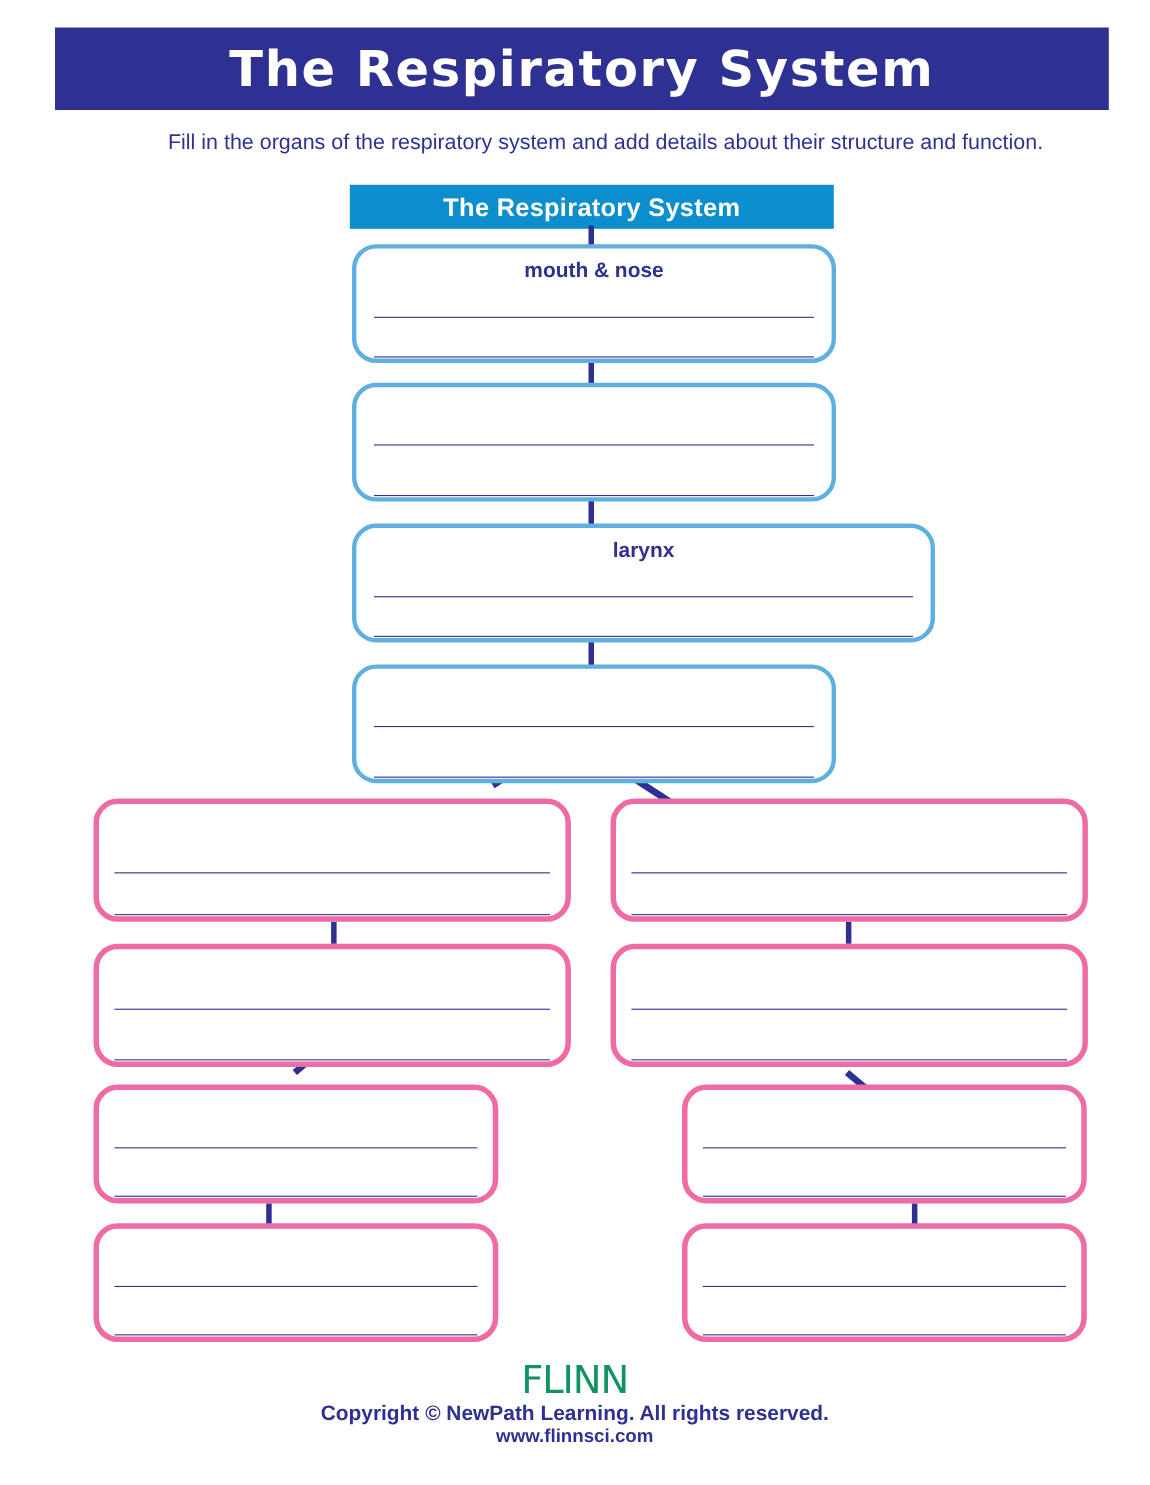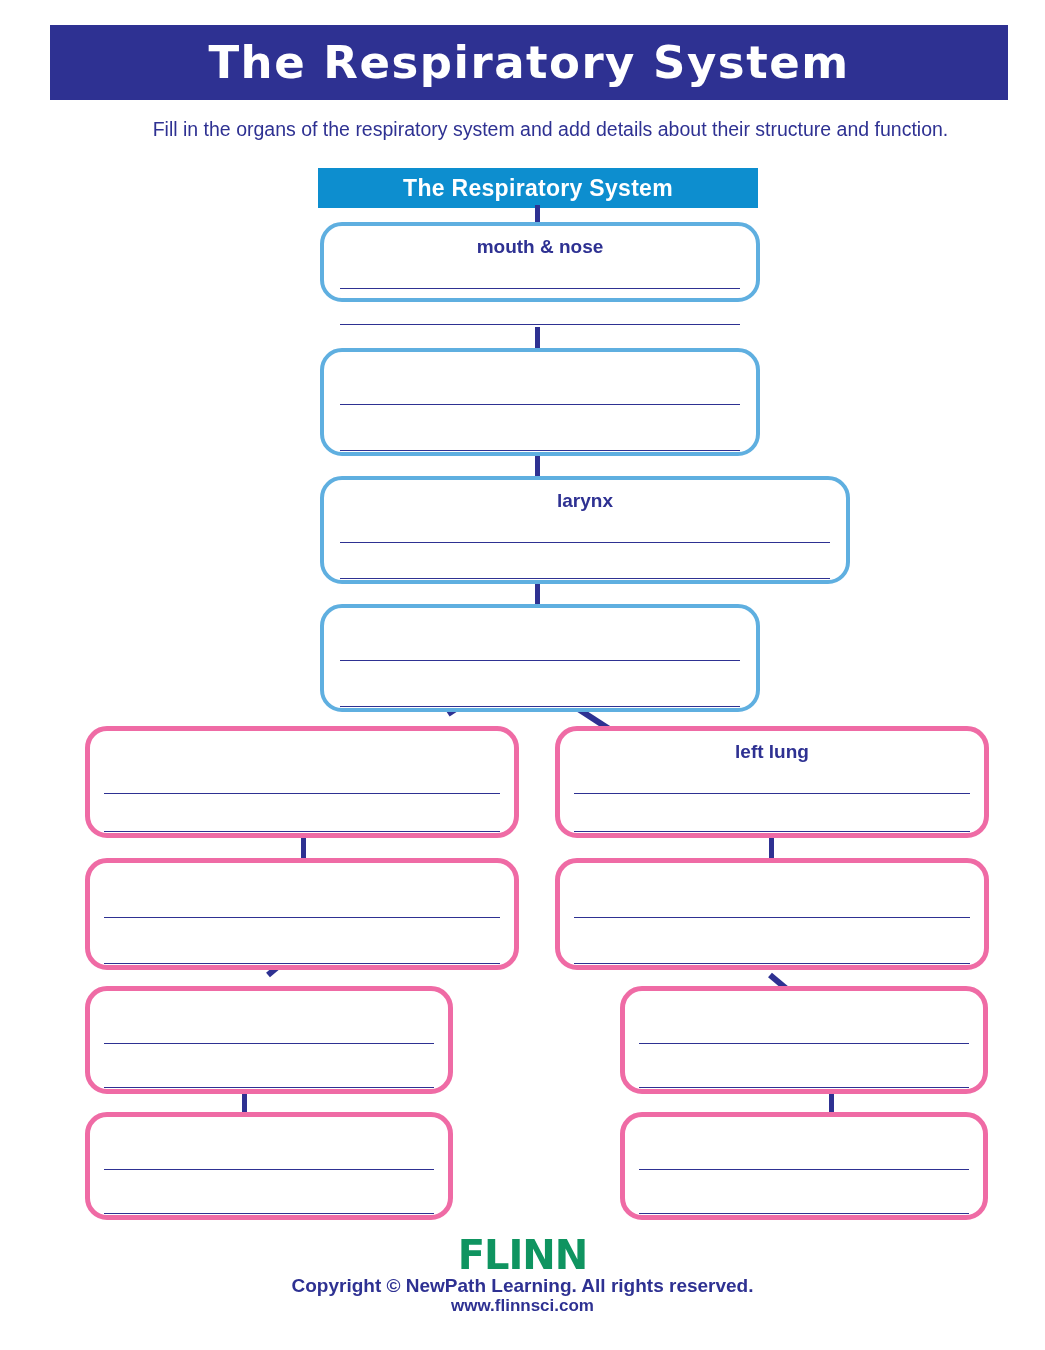--- a/index.html
+++ b/index.html
@@ -111,22 +111,22 @@
   
   .footer {
     position: absolute;
     left: 0;
     top: 1238px;
     width: 1045px;
     text-align: center;
   }
   .flinn-word {
     color: #0f9460;
-    font-size: 40px;
-    font-weight: bold;
+    font-size: 35px;
+    font-weight: normal;
     letter-spacing: -1px;
     line-height: 34px;
     font-family: "DejaVu Sans", sans-serif;
   }
   .flinn-sub {
     color: #2e3192;
     font-size: 14px;
     font-weight: bold;
     letter-spacing: 3.2px;
     line-height: 18px;
@@ -168,21 +168,21 @@
 <div class="conn-d" style="left:575px; top:711px; width:48px; transform:rotate(33deg) translateY(-6px);"></div>
 
 <div class="conn-v" style="left:301px; top:838px; height:20px;"></div>
 <div class="conn-d" style="left:268px; top:972px; width:34px; transform:rotate(-40deg);"></div>
 <div class="conn-v" style="left:242px; top:1094px; height:20px;"></div>
 
 <div class="conn-v" style="left:769px; top:838px; height:20px;"></div>
 <div class="conn-d" style="left:770px; top:972px; width:34px; transform:rotate(40deg);"></div>
 <div class="conn-v" style="left:829px; top:1094px; height:20px;"></div>
 
-<div class="node blue" style="left:320px; top:222px; width:440px; height:80px;">
+<div class="node blue" style="left:320px; top:222px; width:440px; height:108px;">
   <div class="node-label">mouth &amp; nose</div>
   <div class="wline" style="left:16px; right:16px; top:62px;"></div>
   <div class="wline" style="left:16px; right:16px; top:98px;"></div>
 </div>
 
 <div class="node blue" style="left:320px; top:348px; width:440px; height:108px;">
 
   <div class="wline" style="left:16px; right:16px; top:52px;"></div>
   <div class="wline" style="left:16px; right:16px; top:98px;"></div>
 </div>
@@ -198,21 +198,20 @@
   <div class="wline" style="left:16px; right:16px; top:52px;"></div>
   <div class="wline" style="left:16px; right:16px; top:98px;"></div>
 </div>
 
 <div class="node pink" style="left:85px; top:726px; width:434px; height:112px;">
   <div class="wline" style="left:14px; right:14px; top:62px;"></div>
   <div class="wline" style="left:14px; right:14px; top:100px;"></div>
 </div>
 
 <div class="node pink" style="left:555px; top:726px; width:434px; height:112px;">
-  <div class="node-label">left lung</div>
   <div class="wline" style="left:14px; right:14px; top:62px;"></div>
   <div class="wline" style="left:14px; right:14px; top:100px;"></div>
 </div>
 
 <div class="node pink" style="left:85px; top:858px; width:434px; height:112px;">
 
   <div class="wline" style="left:14px; right:14px; top:54px;"></div>
   <div class="wline" style="left:14px; right:14px; top:100px;"></div>
 </div>
 

